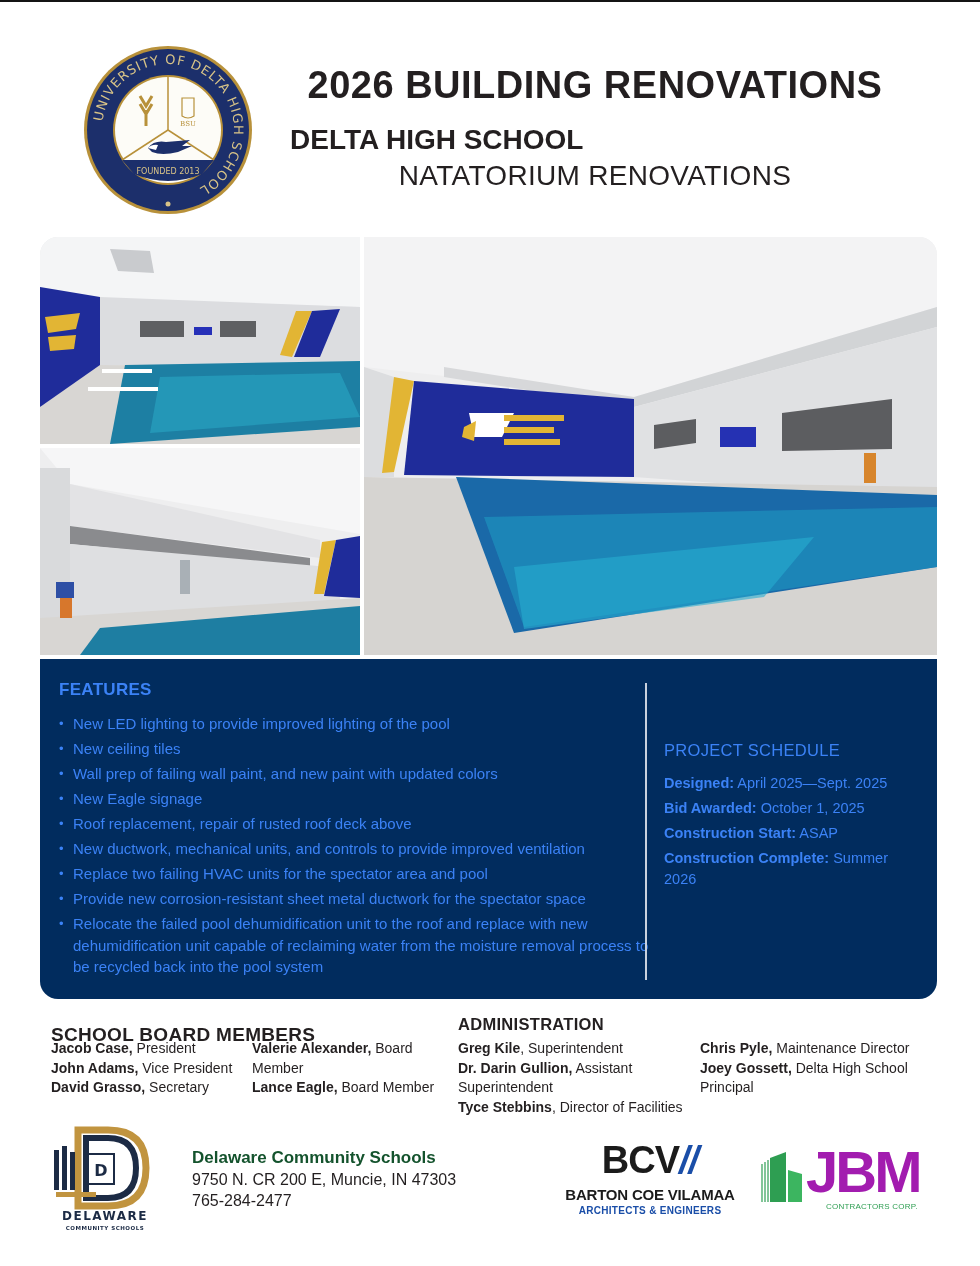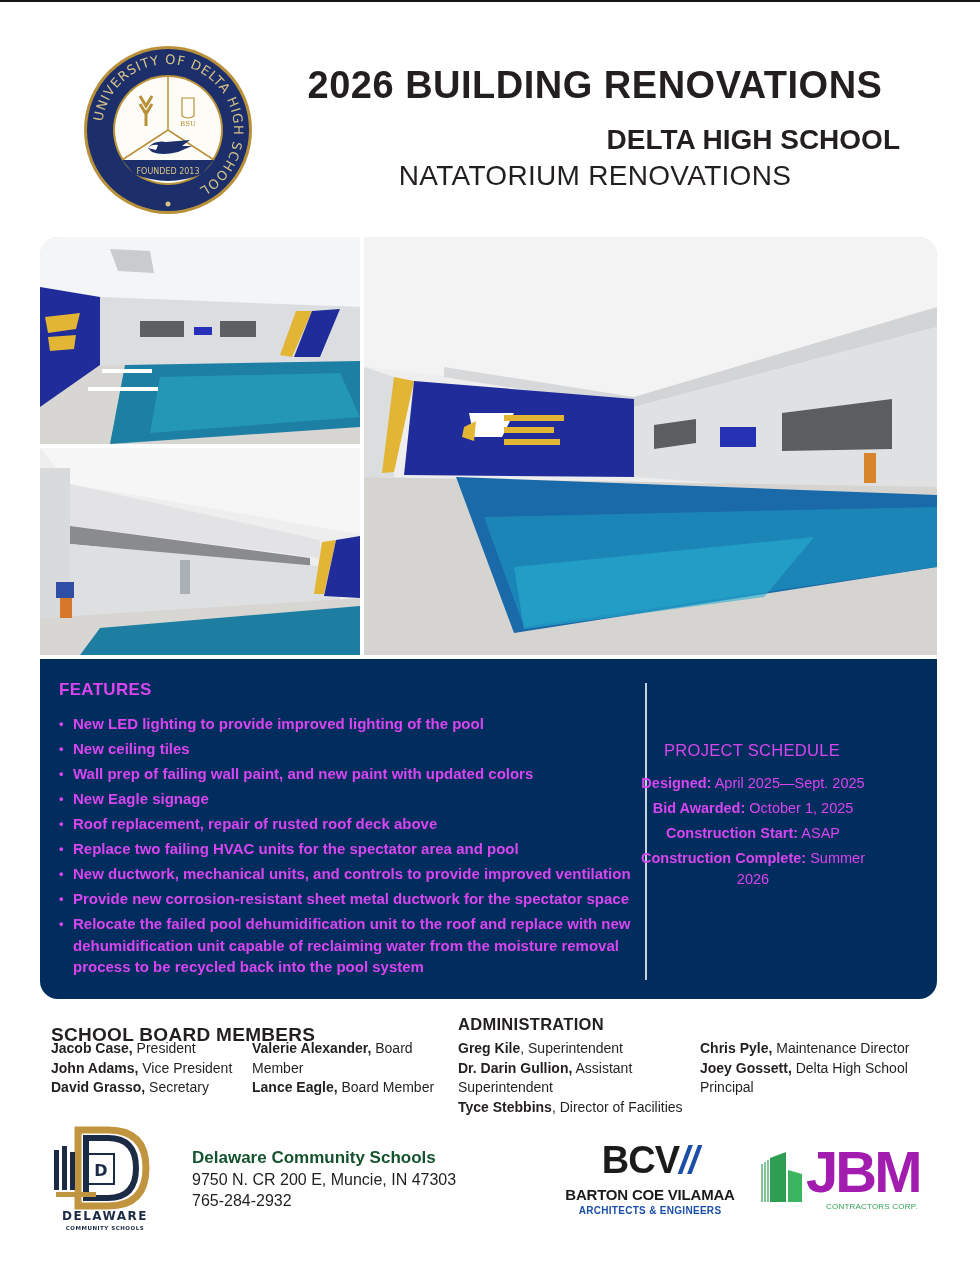--- a/index.html
+++ b/index.html
@@ -4,44 +4,44 @@
 <style>
   * { box-sizing: border-box; margin: 0; padding: 0; }
   html, body { width: 980px; height: 1266px; background: #ffffff; overflow: hidden; }
   body { font-family: "Liberation Sans", "DejaVu Sans", sans-serif; color: #231f20; position: relative; }
   .topbar { position: absolute; left: 0; top: 0; width: 980px; height: 2px; background: #141414; }
 
   
   .seal { position: absolute; left: 82px; top: 44px; width: 172px; height: 172px; }
   .title { position: absolute; left: 290px; top: 64px; width: 610px; text-align: center;
            font-size: 38px; font-weight: bold; letter-spacing: 0.5px; color: #231f20; }
-  .subtitle1 { position: absolute; left: 290px; top: 124px; width: 610px; text-align: right;
+  .subtitle1 { position: absolute; left: 290px; top: 124px; width: 610px; text-align: left;
                font-size: 28px; font-weight: bold; color: #231f20; }
   .subtitle2 { position: absolute; left: 290px; top: 160px; width: 610px; text-align: center;
                font-size: 28px; font-weight: normal; color: #231f20; letter-spacing: 0.3px; }
 
   
   .photos { position: absolute; left: 40px; top: 237px; width: 897px; height: 420px;
             border-radius: 18px 18px 0 0; overflow: hidden; background: #fff; }
   .photo { position: absolute; overflow: hidden; }
   .p1 { left: 0; top: 0; width: 320px; height: 207px; }
   .p2 { left: 0; top: 211px; width: 320px; height: 207px; }
   .p3 { left: 324px; top: 0; width: 573px; height: 418px; }
   .photo svg { width: 100%; height: 100%; display: block; }
 
   
   .panel { position: absolute; left: 40px; top: 659px; width: 897px; height: 340px;
-           background: #012c5e; border-radius: 0 0 18px 18px; color: #d946ef; padding-left: 32px; }
+           background: #012c5e; border-radius: 0 0 18px 18px; color: #3b82f6; padding-left: 32px; }
   .features-title { position: absolute; left: 19px; top: 21px; font-size: 17px; font-weight: bold; letter-spacing: 0.3px; }
   .features-list { position: absolute; left: 19px; top: 54px; width: 590px; list-style: none; }
-  .features-list li { position: relative; padding-left: 14px; font-size: 15px; line-height: 21.5px; margin-bottom: 3.5px; font-weight: bold; }
+  .features-list li { position: relative; padding-left: 14px; font-size: 15px; line-height: 21.5px; margin-bottom: 3.5px; }
   .features-list li::before { content: "•"; position: absolute; left: 0; top: 0; font-size: 13px; }
   .divider { position: absolute; left: 605px; top: 24px; width: 2px; height: 297px; background: #c8d1de; }
   .sched-title { position: absolute; left: 624px; top: 82px; font-size: 16.5px; font-weight: normal; letter-spacing: 0.3px; }
-  .sched-list { position: absolute; left: 588px; top: 114px; width: 250px; text-align: center; }
+  .sched-list { position: absolute; left: 624px; top: 114px; width: 250px; }
   .sched-item { font-size: 14.5px; line-height: 21px; margin-bottom: 4px; }
   .sched-item b { font-weight: bold; }
 
   
   .board-title { position: absolute; left: 51px; top: 1024px; font-size: 19px; font-weight: bold; letter-spacing: 0.3px; }
   .admin-title { position: absolute; left: 458px; top: 1015px; font-size: 16.5px; font-weight: bold; letter-spacing: 0.3px; }
   .people { position: absolute; font-size: 14px; line-height: 19.5px; color: #231f20; }
   .people .row b { font-weight: bold; }
   .board-c1 { left: 51px; top: 1039px; width: 195px; }
   .board-c2 { left: 252px; top: 1039px; width: 195px; }
@@ -166,22 +166,22 @@
 </div>
 
 <div class="panel">
   <div class="features-title">FEATURES</div>
   <ul class="features-list">
     <li>New LED lighting to provide improved lighting of the pool</li>
     <li>New ceiling tiles</li>
     <li>Wall prep of failing wall paint, and new paint with updated colors</li>
     <li>New Eagle signage</li>
     <li>Roof replacement, repair of rusted roof deck above</li>
+    <li>New ductwork, mechanical units, and controls to provide improved ventilation</li>
     <li>Replace two failing HVAC units for the spectator area and pool</li>
-    <li>New ductwork, mechanical units, and controls to provide improved ventilation</li>
     <li>Provide new corrosion-resistant sheet metal ductwork for the spectator space</li>
     <li>Relocate the failed pool dehumidification unit to the roof and replace with new dehumidification unit capable of reclaiming water from the moisture removal process to be recycled back into the pool system</li>
   </ul>
   <div class="divider"></div>
   <div class="sched-title">PROJECT SCHEDULE</div>
   <div class="sched-list">
     <div class="sched-item">
       <b>Designed:</b>
       <span>April 2025—Sept. 2025</span>
     </div>
@@ -231,21 +231,21 @@
     <rect x="6" y="30" width="5" height="40" fill="#1c2b45"></rect>
     <rect x="14" y="26" width="5" height="44" fill="#1c2b45"></rect>
     <rect x="22" y="32" width="5" height="38" fill="#1c2b45"></rect>
     <rect x="8" y="72" width="40" height="5" fill="#c1943f"></rect>
     <text x="57" y="100" text-anchor="middle" font-family="DejaVu Sans, sans-serif" font-weight="bold" font-size="12" fill="#1c2b45" letter-spacing="1.5">DELAWARE</text>
     <text x="57" y="110" text-anchor="middle" font-family="DejaVu Sans, sans-serif" font-weight="bold" font-size="5.5" fill="#1c2b45" letter-spacing="0.5">COMMUNITY SCHOOLS</text>
   </svg>
 </div>
 <div class="dcs-name">Delaware Community Schools</div>
 <div class="dcs-addr">9750 N. CR 200 E, Muncie, IN 47303</div>
-<div class="dcs-phone">765-284-2932</div>
+<div class="dcs-phone">765-284-2477</div>
 
 <div class="bcv">
   <div class="bcv-mark"><span>BCV</span><span class="slash">//</span></div>
   <div class="bcv-name">BARTON COE VILAMAA</div>
   <div class="bcv-sub">ARCHITECTS &amp; ENGINEERS</div>
 </div>
 
 <div class="jbm">
   <svg viewBox="0 0 50 60" width="50" height="60" style="position:absolute;left:0;top:2px;">
     <polygon points="10,8 26,2 26,52 10,52" fill="#2e9e52"></polygon>

